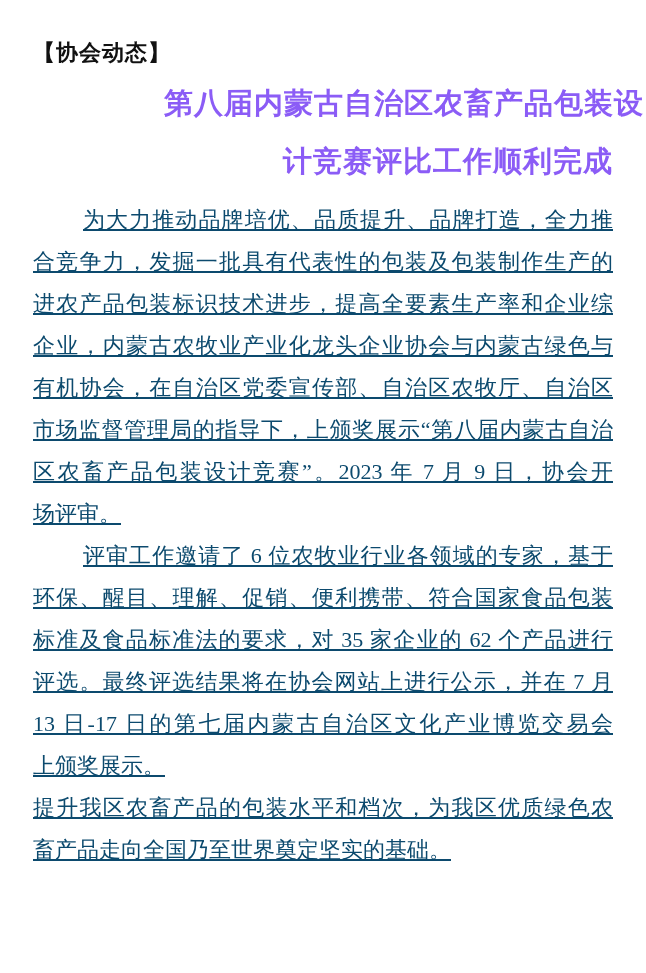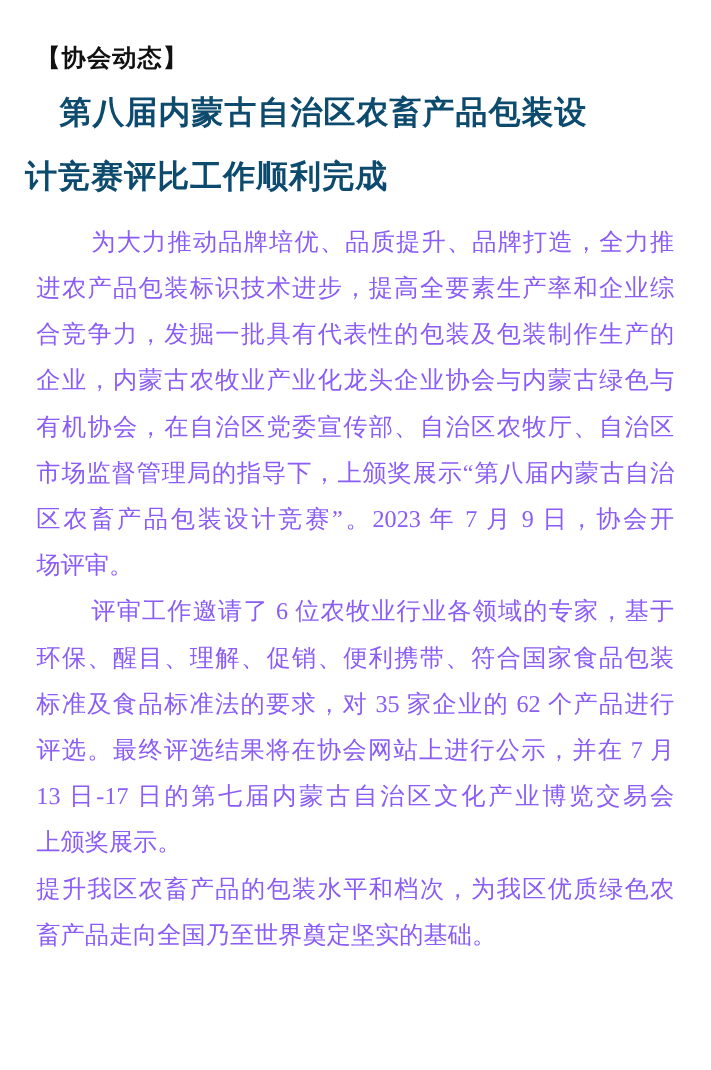--- a/index.html
+++ b/index.html
@@ -23,47 +23,48 @@
     top: 7px;
     font-family: "Liberation Sans", "DejaVu Sans", sans-serif;
     font-weight: 700;
     font-size: 22px;
     line-height: 28px;
     color: #111111;
     letter-spacing: 1px;
   }
   .title {
     position: absolute;
-    left: 23px;
+    left: 38px;
     right: 33px;
     top: 42px;
     margin: 0;
     font-weight: 700;
     font-size: 29px;
     line-height: 58px;
-    text-align: left;
-    color: #0c4a6e;
+    text-align: right;
+    color: #8b5cf6;
     letter-spacing: 1px;
   }
   .title-line-1 {
     position: relative;
     left: 31px;
     white-space: nowrap;
   }
   .title-line-2 {
     white-space: nowrap;
   }
   .doc-body {
     position: absolute;
     left: 33px;
     top: 167px;
     width: 580px;
     font-size: 22px;
     line-height: 42px;
-    color: #8b5cf6;
+    color: #0c4a6e;
+    text-decoration: underline;
   }
   .paragraph {
     margin: 0;
     padding: 0;
   }
   .line {
     height: 42px;
     overflow: hidden;
     text-align: justify;
     text-align-last: justify;
@@ -93,22 +94,22 @@
   <div class="section-tag">【协会动态】</div>
 
   <h1 class="title">
     <div class="title-line title-line-1">第八届内蒙古自治区农畜产品包装设</div>
     <div class="title-line title-line-2">计竞赛评比工作顺利完成</div>
   </h1>
 
   <div class="doc-body">
       <div class="paragraph">
         <div class="line first">为大力推动品牌培优、品质提升、品牌打造，全力推</div>
+        <div class="line">合竞争力，发掘一批具有代表性的包装及包装制作生产的</div>
         <div class="line">进农产品包装标识技术进步，提高全要素生产率和企业综</div>
-        <div class="line">合竞争力，发掘一批具有代表性的包装及包装制作生产的</div>
         <div class="line">企业，内蒙古农牧业产业化龙头企业协会与内蒙古绿色与</div>
         <div class="line">有机协会，在自治区党委宣传部、自治区农牧厅、自治区</div>
         <div class="line">市场监督管理局的指导下，上颁奖展示“第八届内蒙古自治</div>
         <div class="line">区农畜产品包装设计竞赛”。2023 年 7 月 9 日，协会开</div>
         <div class="line last">场评审。</div>
       </div>
       <div class="paragraph">
         <div class="line first">评审工作邀请了 6 位农牧业行业各领域的专家，基于</div>
         <div class="line">环保、醒目、理解、促销、便利携带、符合国家食品包装</div>
         <div class="line">标准及食品标准法的要求，对 35 家企业的 62 个产品进行</div>

